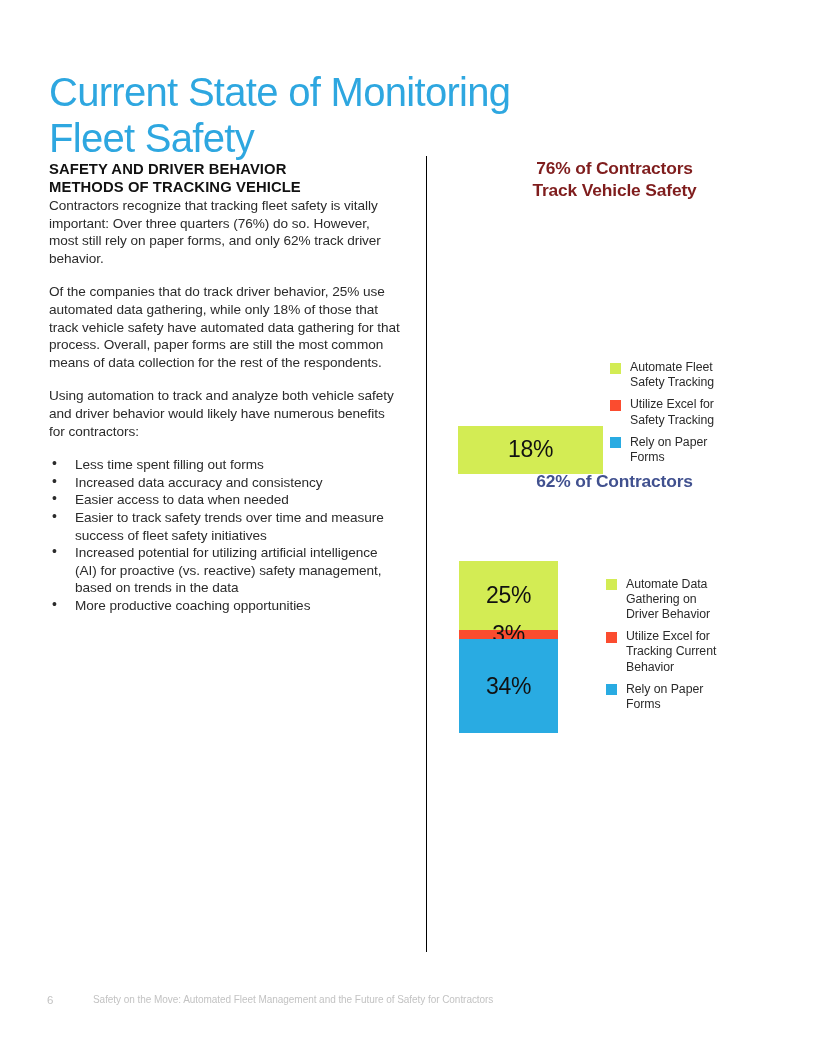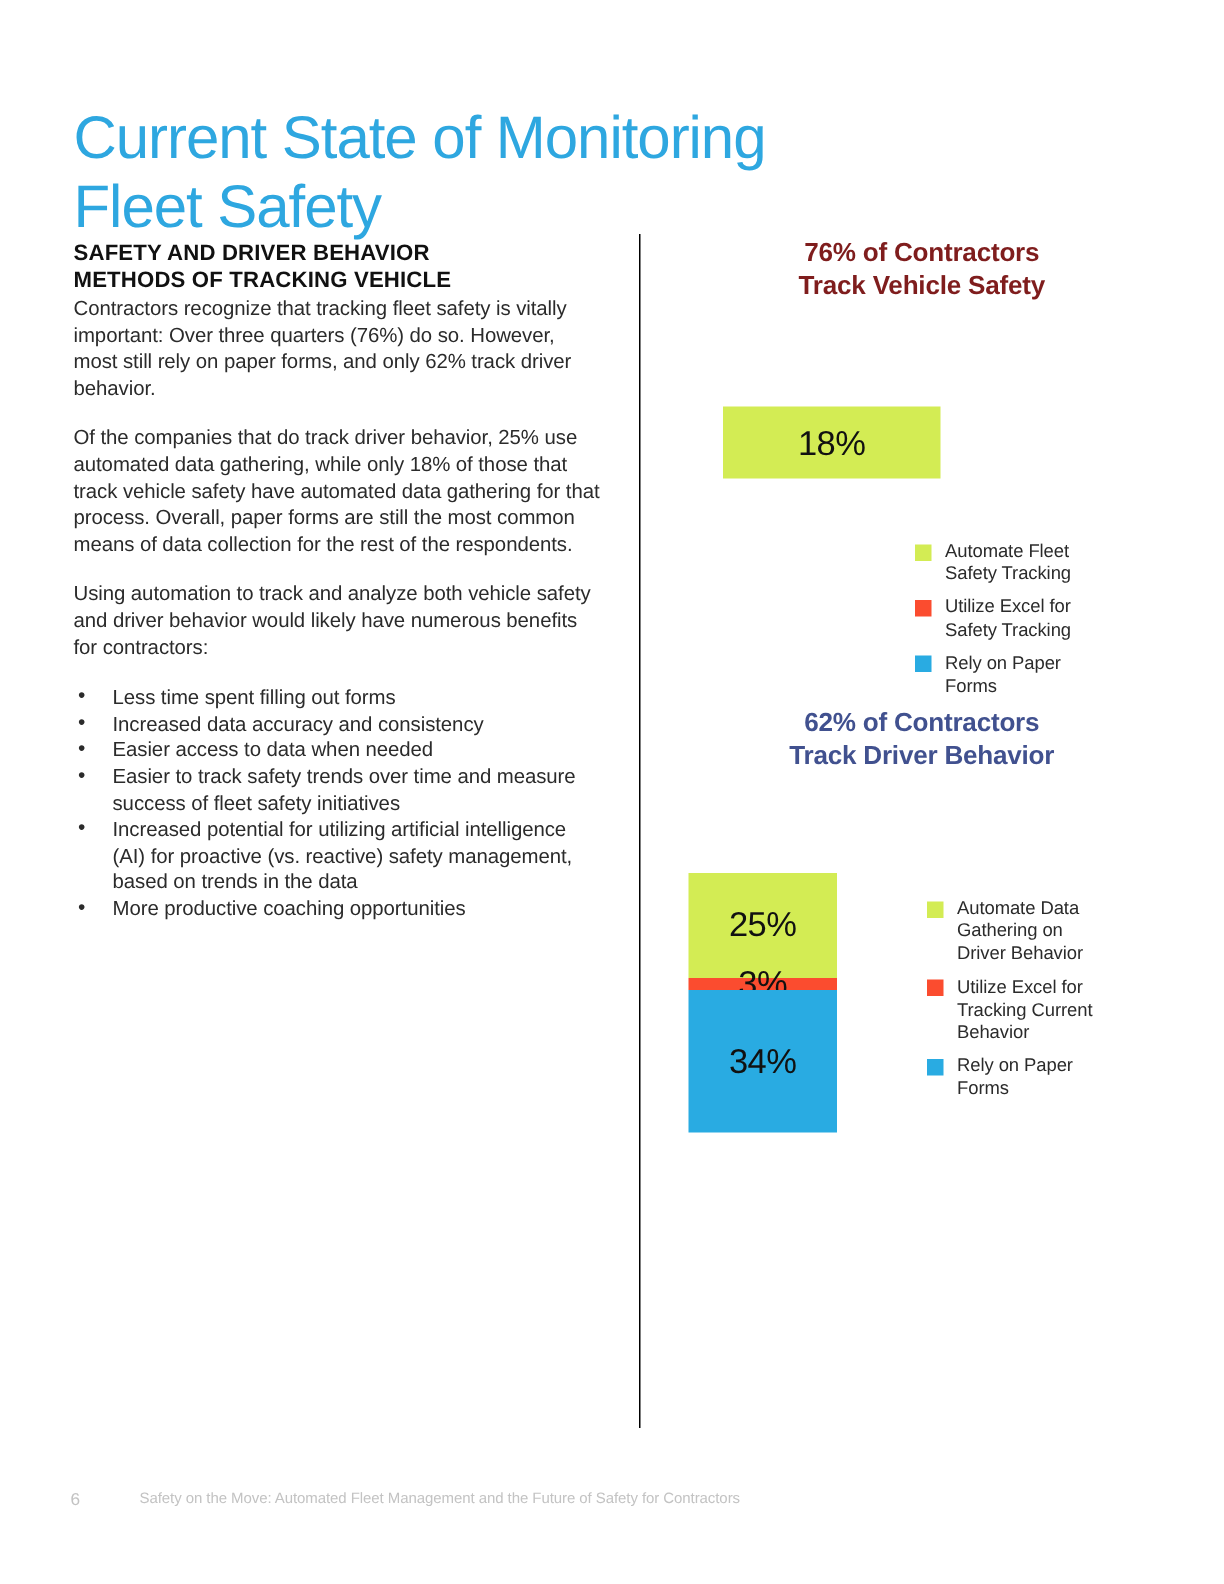--- a/index.html
+++ b/index.html
@@ -122,21 +122,21 @@
   .chart-body {
     position: relative;
     width: 389px;
   }
 
   .bar {
     position: absolute;
     display: flex;
     flex-direction: column;
   }
-  #chart-1 .bar { left: 55px; top: 70px; width: 145px; height: 203px; }
+  #chart-1 .bar { left: 31px; top: 70px; width: 145px; height: 203px; justify-content: flex-end; }
   #chart-2 .bar { left: 32px; top: 68px; width: 99px; height: 173px; }
 
   .seg {
     position: relative;
     display: flex;
     align-items: center;
     justify-content: center;
   }
   .seg .seg-label {
     color: #111111;
@@ -150,21 +150,21 @@
   .seg.thin .seg-label {
     position: absolute;
     left: 50%;
     top: 50%;
     transform: translate(-50%, -50%);
   }
 
   
   .legend { position: absolute; }
   #chart-1 .legend { left: 183px; top: 122px; width: 150px; margin-top: 37px; }
-  #chart-2 .legend { left: 191px; top: 84px; width: 150px; }
+  #chart-2 .legend { left: 179px; top: 84px; width: 150px; }
 
   .legend-item {
     display: flex;
     align-items: flex-start;
     margin-bottom: 7px;
   }
   .legend-swatch {
     width: 11px;
     height: 11px;
     flex: 0 0 11px;
@@ -272,21 +272,20 @@
               <span>Forms</span>
             </span>
           </div>
         </div>
       </div>
     </div>
 
     <div class="chart-block" id="chart-2">
       <div class="chart-title" style="color: rgb(65, 81, 143);">
         <span class="tl">62% of Contractors</span>
-        <span class="tl">Track Driver Behavior</span>
       </div>
       <div class="chart-body">
         <div class="bar">
           <div class="seg" style="flex: 0 0 40.3226%; background: rgb(211, 236, 84);">
             <span class="seg-label">25%</span>
           </div>
           <div class="seg thin" style="flex: 0 0 4.83871%; background: rgb(251, 76, 47);">
             <span class="seg-label">3%</span>
           </div>
           <div class="seg" style="flex: 0 0 54.8387%; background: rgb(41, 171, 226);">

